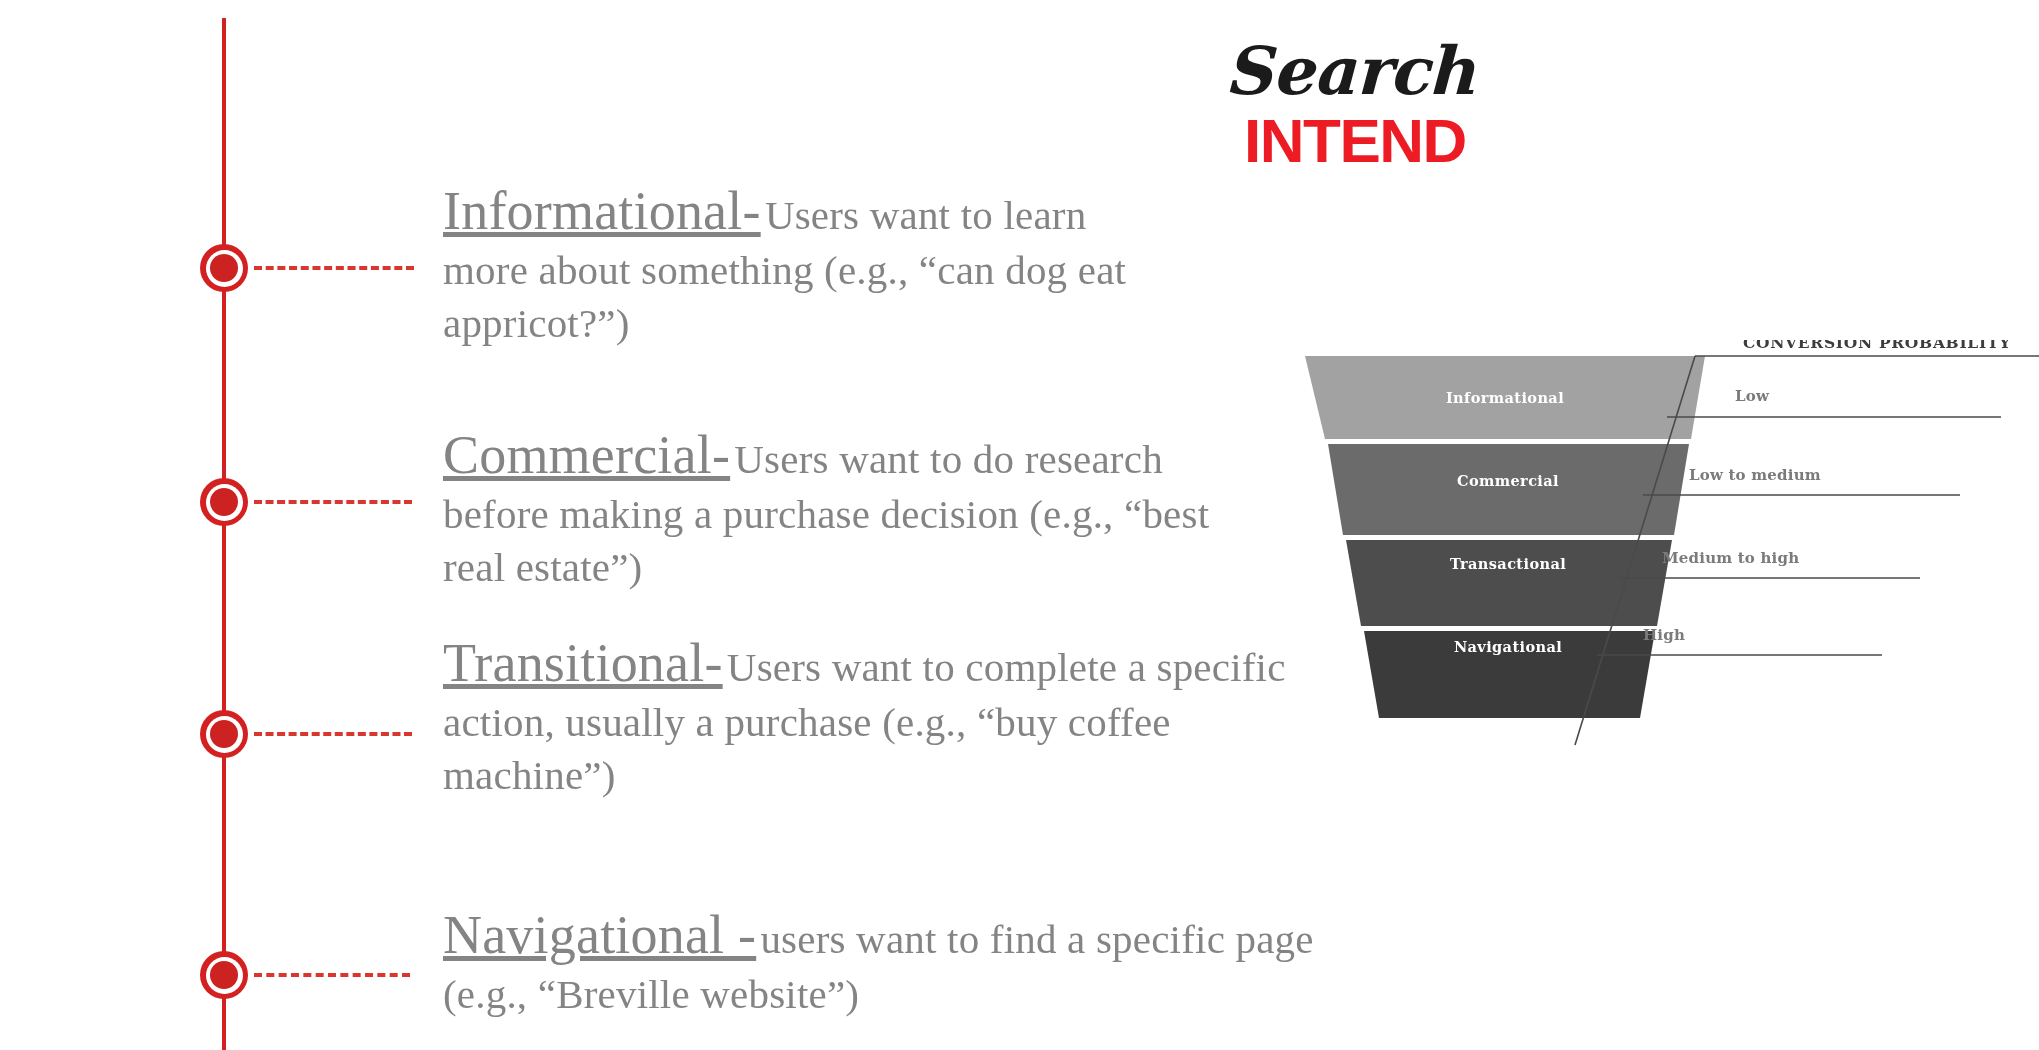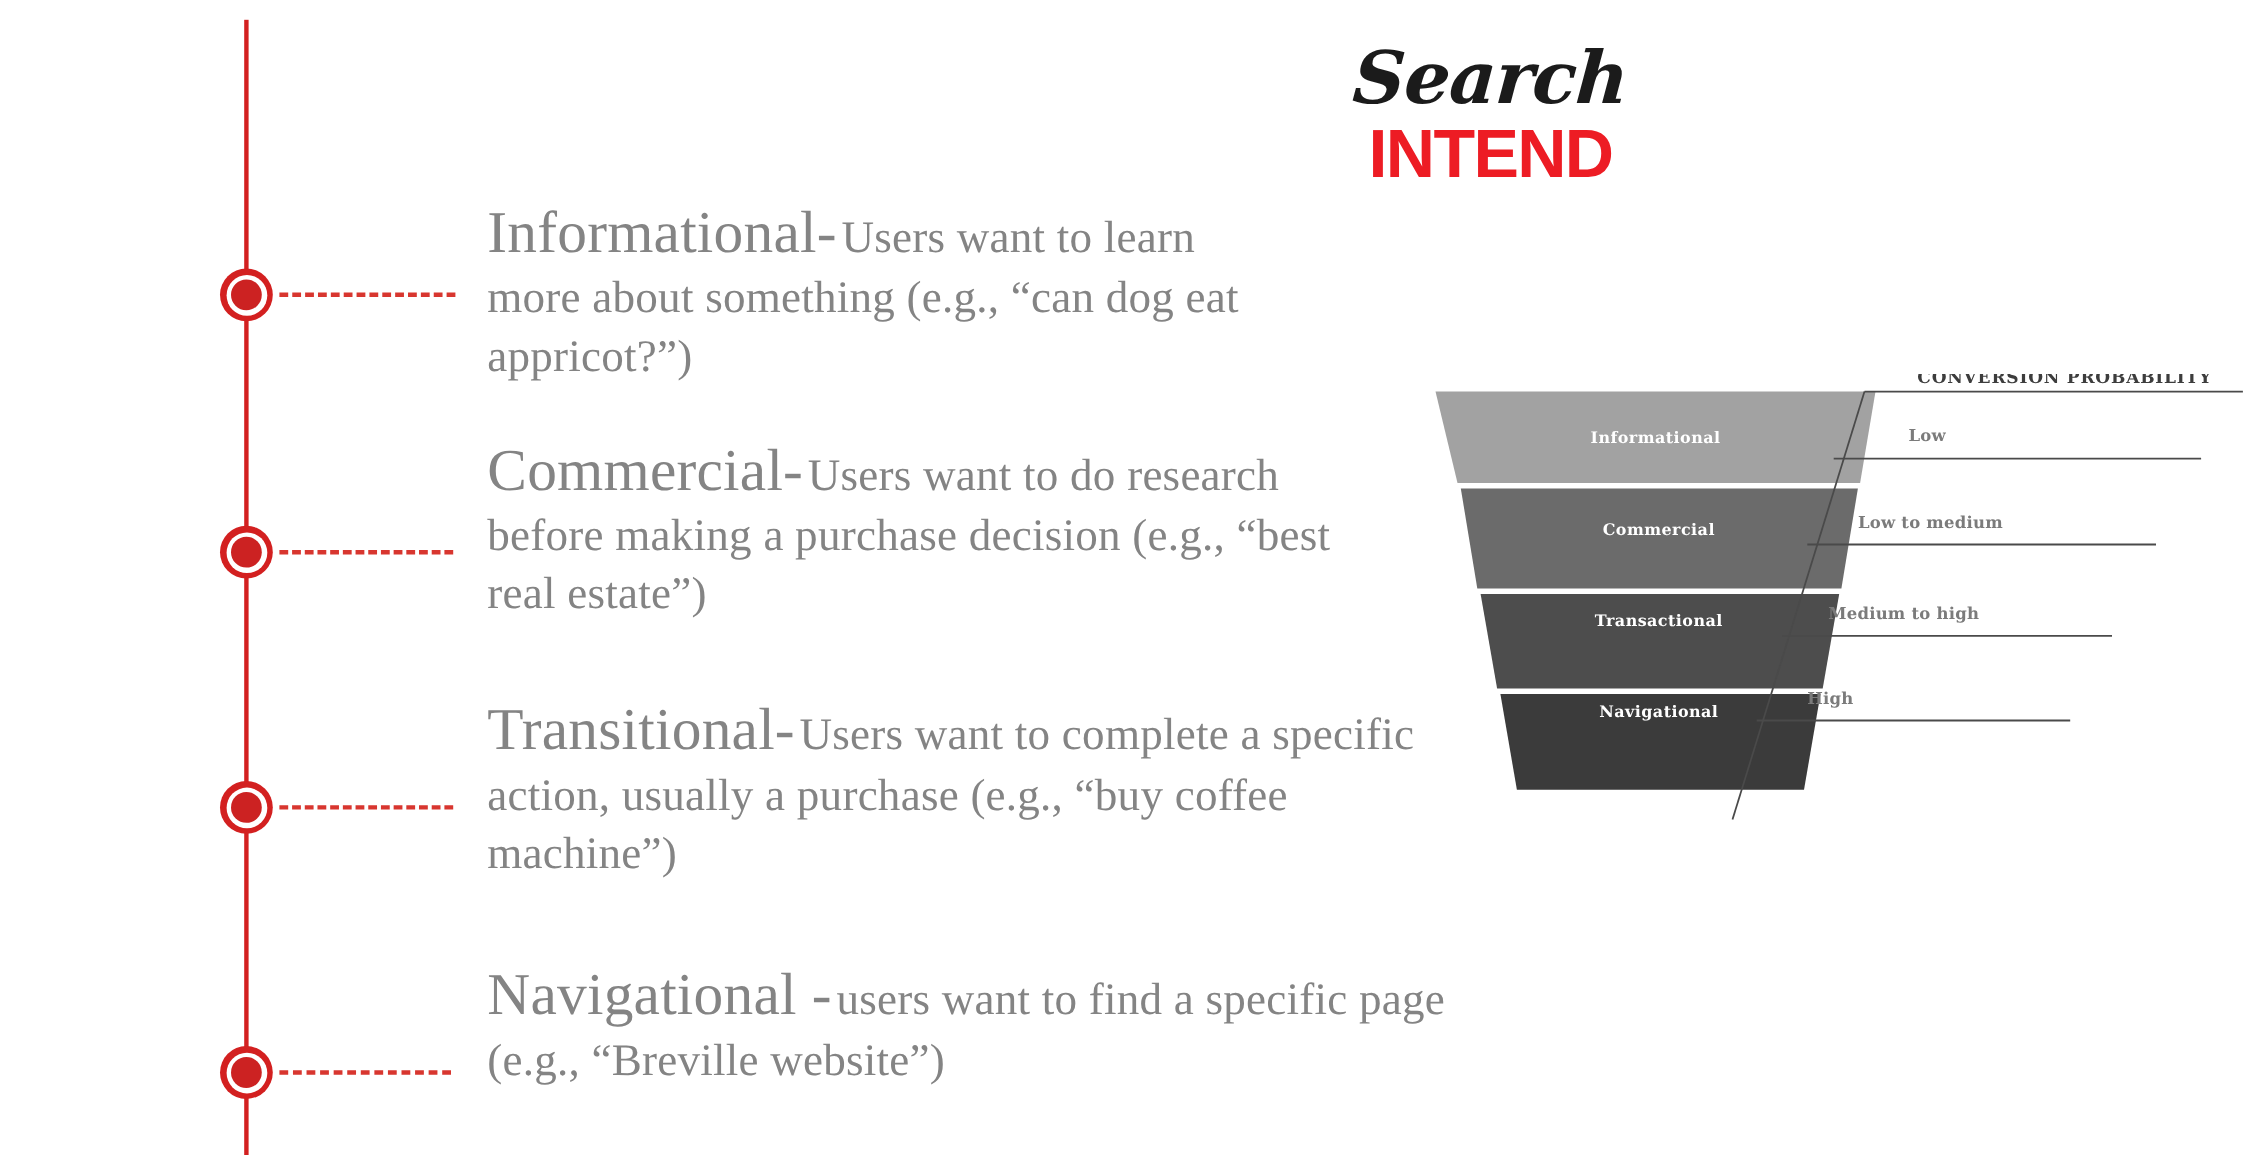--- a/index.html
+++ b/index.html
@@ -63,20 +63,21 @@
   .intent-block {
     position: absolute;
     left: 443px;
     color: #848484;
     line-height: 1.30;
     letter-spacing: 0.2px;
   }
   .intent-block .intent-term {
     font-size: 54px;
     line-height: 1.18;
+    text-decoration: underline;
   }
   .intent-block .intent-desc {
     font-size: 41px;
   }
 
   
   #brand-logo {
     position: absolute;
     left: 1205px;
     top: 38px;
@@ -175,31 +176,31 @@
 <div id="brand-logo">
   <span id="brand-word-search">Search</span>
   <span id="brand-word-intend">INTEND</span>
 </div>
 
 <div class="intent-block" style="top:180px; width:700px">
   <span class="intent-term">Informational-</span>
   <span class="intent-desc">Users want to learn more about something (e.g., “can dog eat appricot?”)</span>
 </div>
 
-<div class="intent-block" style="top:396px; width:790px">
+<div class="intent-block" style="top:424px; width:790px">
   <span class="intent-term">Commercial-</span>
   <span class="intent-desc">Users want to do research before making a purchase decision (e.g., “best real estate”)</span>
 </div>
 
 <div class="intent-block" style="top:632px; width:910px">
   <span class="intent-term">Transitional-</span>
   <span class="intent-desc">Users want to complete a specific action, usually a purchase (e.g., “buy coffee machine”)</span>
 </div>
 
-<div class="intent-block" style="top:873px; width:880px">
+<div class="intent-block" style="top:904px; width:880px">
   <span class="intent-term">Navigational -</span>
   <span class="intent-desc">users want to find a specific page (e.g., “Breville website”)</span>
 </div>
 
 <div id="funnel-diagram">
   <svg width="759" height="460" viewBox="0 0 759 460" xmlns="http://www.w3.org/2000/svg">
 
     <polygon points="25,16 425,16 411,99 45,99" fill="#a2a2a2"></polygon>
     <text class="funnel-seg-label" x="225" y="63" text-anchor="middle">Informational</text>
 

